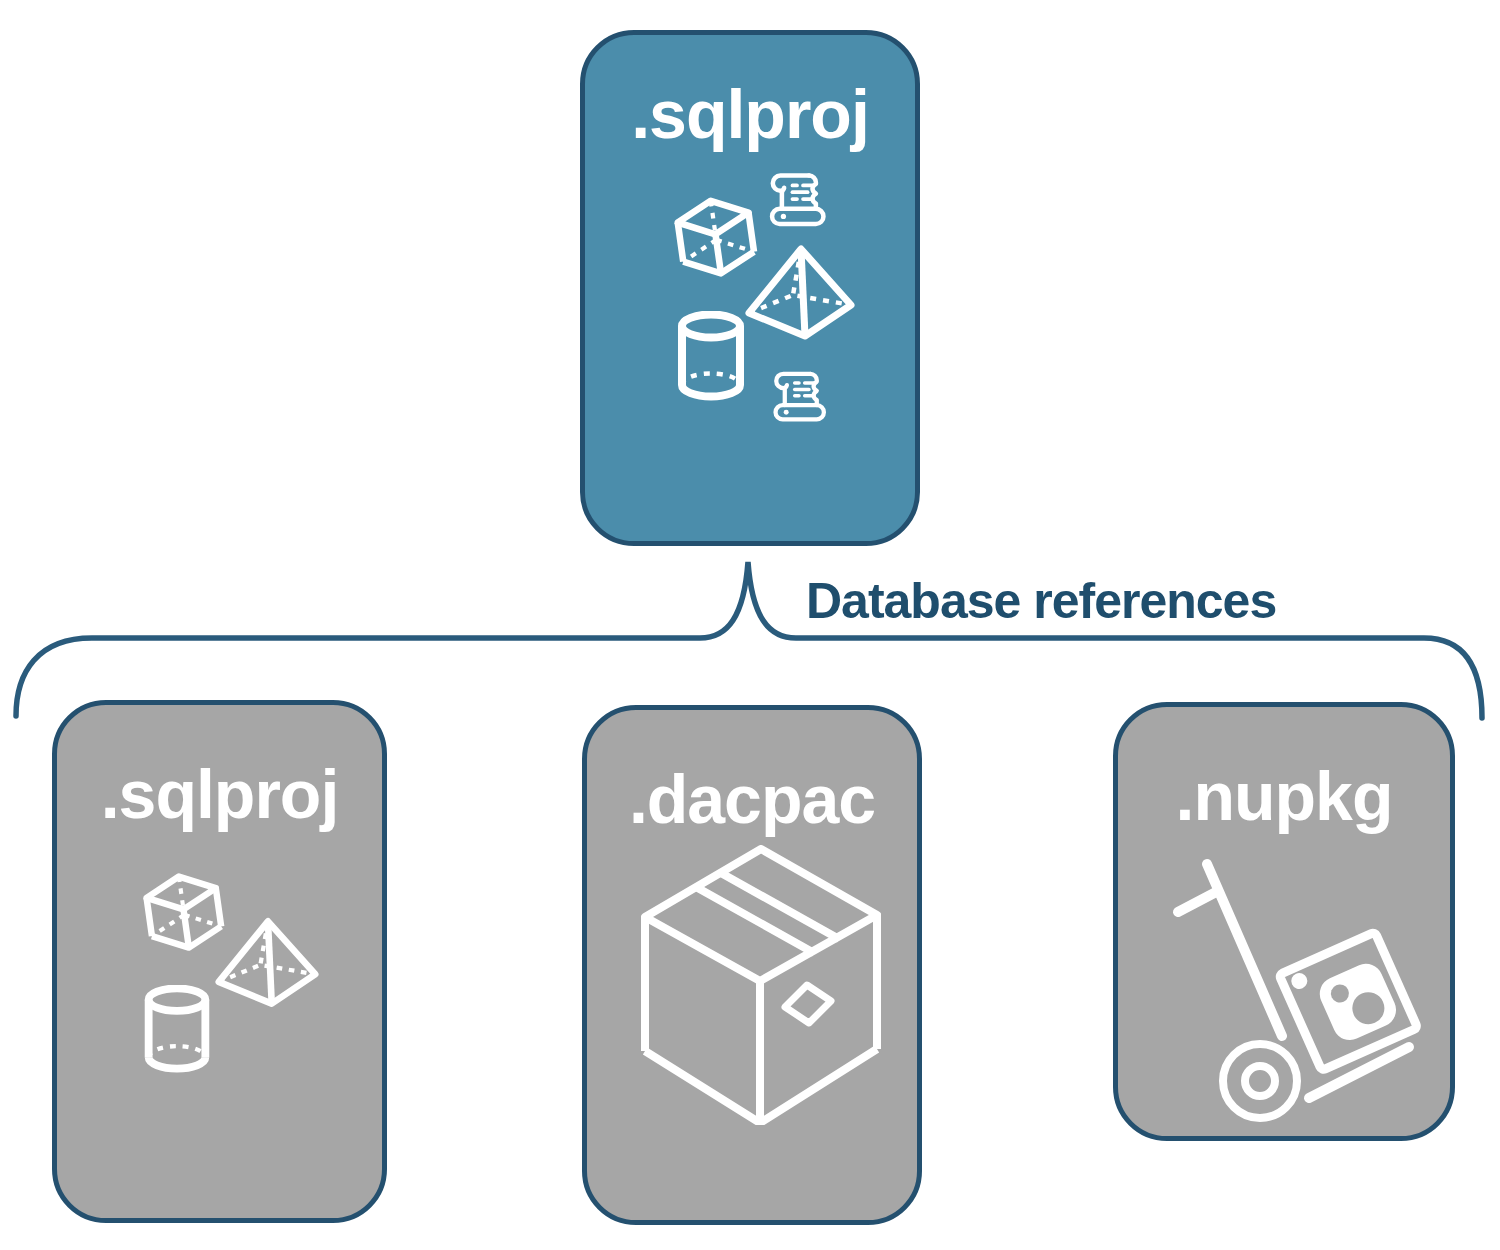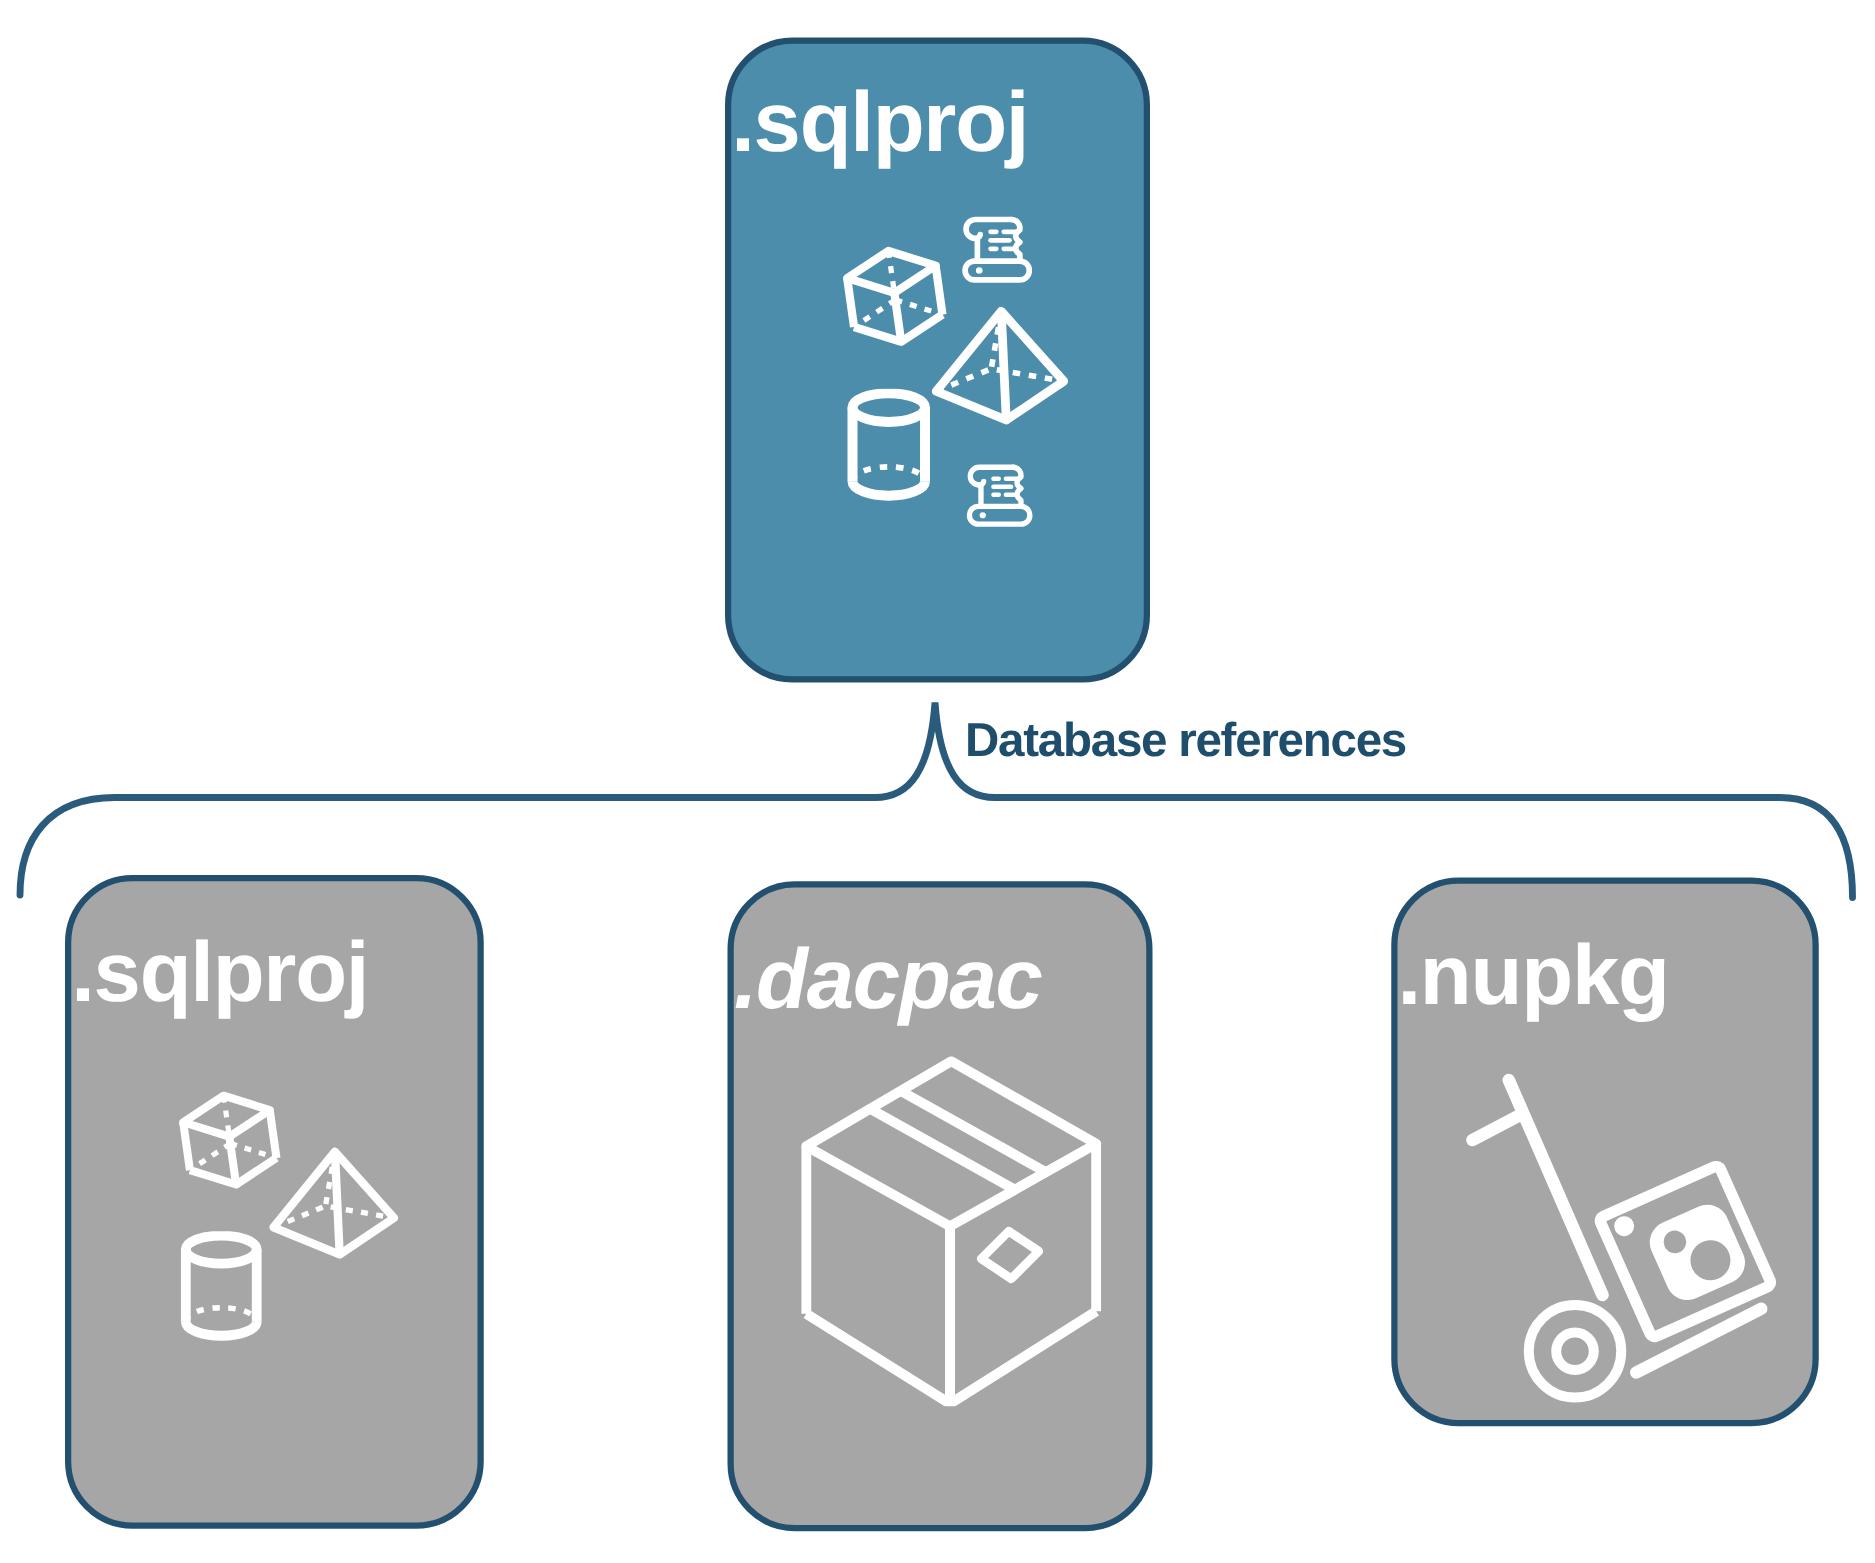--- a/index.html
+++ b/index.html
@@ -13,34 +13,35 @@
   .connector-svg{position:absolute;left:0;top:0;}
   .box{
     position:absolute;
     border:5px solid var(--outline,#24506f);
     border-radius:54px;
     box-sizing:border-box;
   }
   .box.parent{background:var(--parent-fill,#4b8dab);}
   .box.reference{background:var(--reference-fill,#a6a6a6);}
   .box-title{
-    text-align:left;
+    text-align:center;
     font-weight:bold;
     color:#ffffff;
     font-size:68px;
     letter-spacing:-1px;
     line-height:1.05;
+    margin-top:16px;
   }
   .parent .box-title{padding-top:28px;}
   .reference .box-title{padding-top:38px;}
   .icon{position:absolute;}
   .brace-label{
     position:absolute;
-    left:772px;top:572px;
-    font-size:38px;
+    left:806px;top:572px;
+    font-size:50px;
     font-weight:bold;
     letter-spacing:-1px;
     color:var(--label-text,#1f4e6d);
     white-space:nowrap;
   }
 </style>
 </head>
 <body>
 
 <div class="canvas">
@@ -151,21 +152,21 @@
     <svg class="icon" style="left:84px;top:280px;" width="72" height="88" viewBox="0 0 70 90">
       <g stroke="#fff" stroke-width="8" fill="none">
         <ellipse cx="35" cy="15" rx="29" ry="11.5"></ellipse>
         <path d="M6 15 V74 M64 15 V74"></path>
         <path d="M6 74 A29 11.5 0 0 0 64 74"></path>
         <path d="M6 74 A29 11.5 0 0 1 64 74" stroke-width="4.5" stroke-dasharray="6 7"></path>
       </g>
     </svg>
   </div>
 
-  <div class="box reference" style="left:582px;top:705px;width:340px;height:520px;font-style:italic;">
+  <div class="box reference" style="left:582px;top:705px;width:340px;height:520px;">
     <div class="box-title">.dacpac</div>
 
     <svg class="icon" style="left:54px;top:135px;" width="240" height="280" viewBox="0 0 240 280">
       <g stroke="#fff" stroke-width="8" fill="none" stroke-linejoin="round">
 
         <path d="M120 4 L236 70 L119 136 L4 72 Z"></path>
 
         <path d="M4 72 V206 M119 136 V278 M236 70 V204"></path>
 
         <path d="M4 206 L119 278 L236 204"></path>

